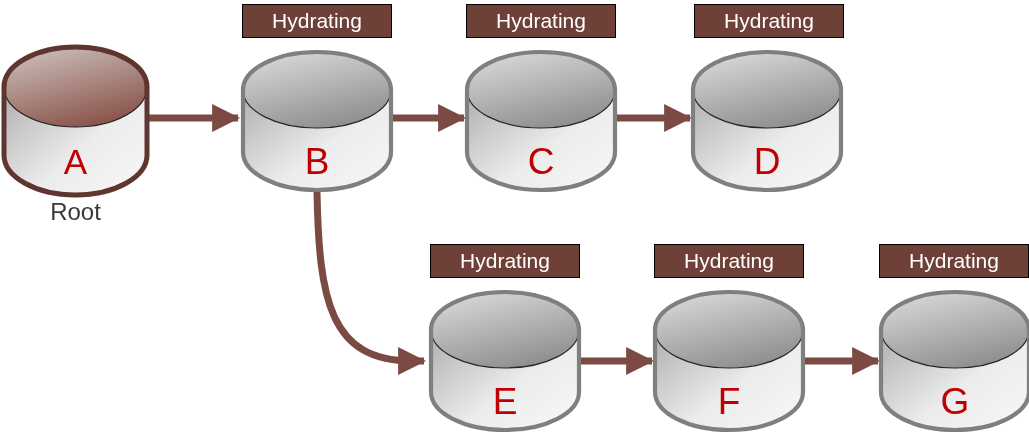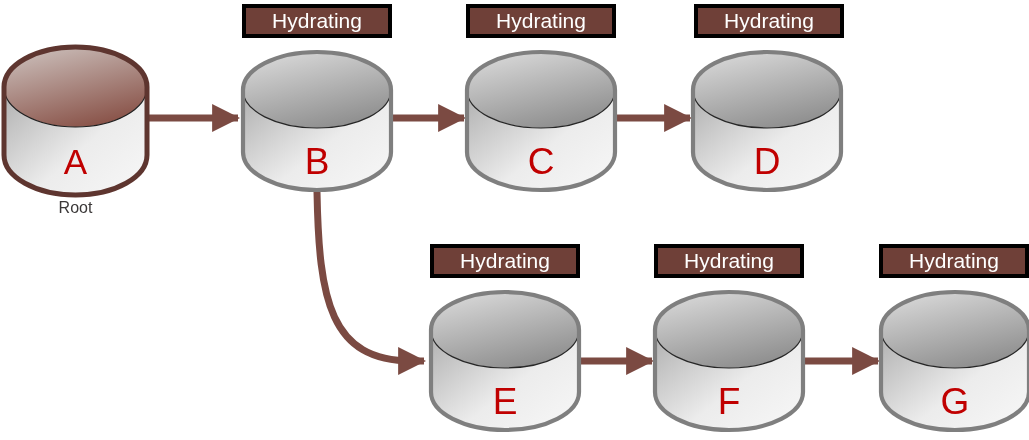--- a/index.html
+++ b/index.html
@@ -14,27 +14,27 @@
   .node { position: absolute; }
   .can-svg { position: absolute; left: 0; top: 0; width: 100%; height: 100%; overflow: visible; display: block; }
   .letter {
     position: absolute; left: 0; right: 0; bottom: 10px;
     text-align: center; font-size: 37px; line-height: 1;
     color: #C00000; letter-spacing: 0;
   }
   .node-a .letter { bottom: 16px; font-size: 35px; }
   .badge {
     position: absolute; width: 150px; height: 34px;
-    background: #6F4038; border: 4px solid #000000; box-sizing: border-box;
+    background: #6F4038; border: 1px solid #000000; box-sizing: border-box;
     color: #ffffff; font-size: 21px;
     display: flex; align-items: center; justify-content: center;
   }
   .caption {
     position: absolute; text-align: center;
-    color: #3B3838; font-size: 16px; line-height: 1.1;
+    color: #3B3838; font-size: 24px; line-height: 1.1;
   }
   .edges-layer { position: absolute; left: 0; top: 0; width: 1029px; height: 440px; }
   .edge { stroke: #7B4A42; stroke-width: 7; fill: none; }
 </style>
 </head>
 <body>
 
 <div class="canvas">
 
   <svg width="0" height="0" style="position:absolute" aria-hidden="true">

